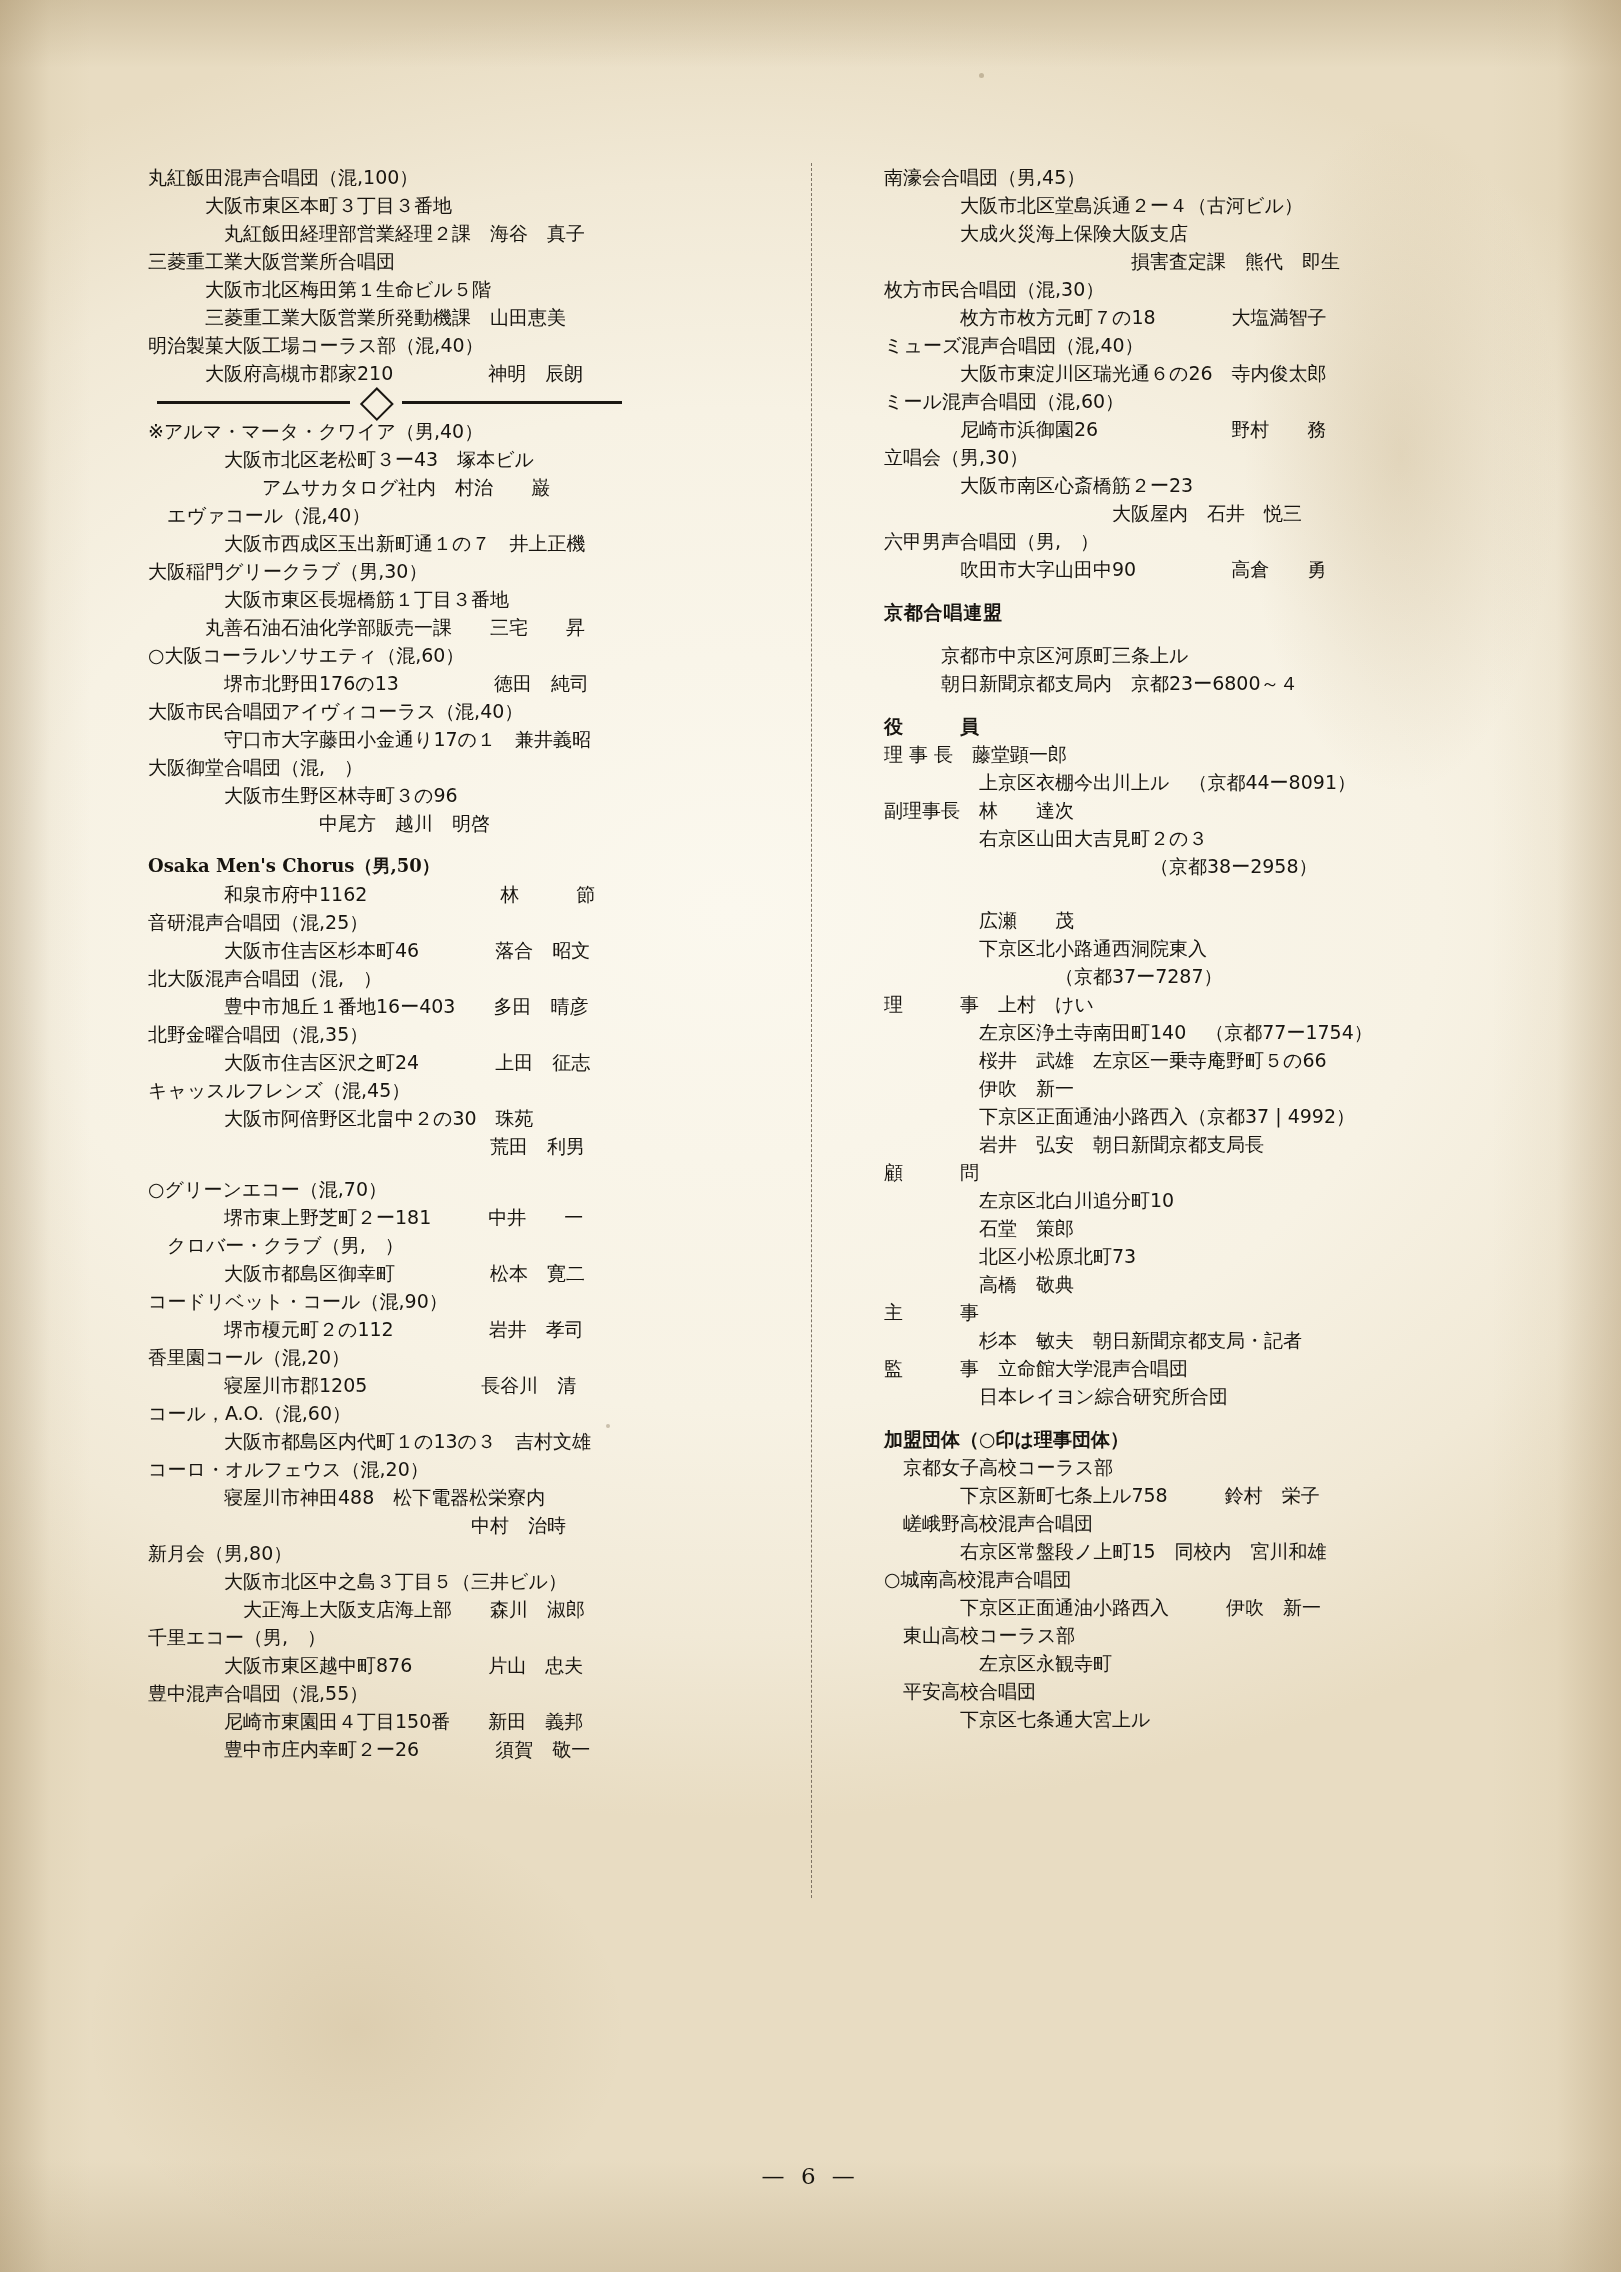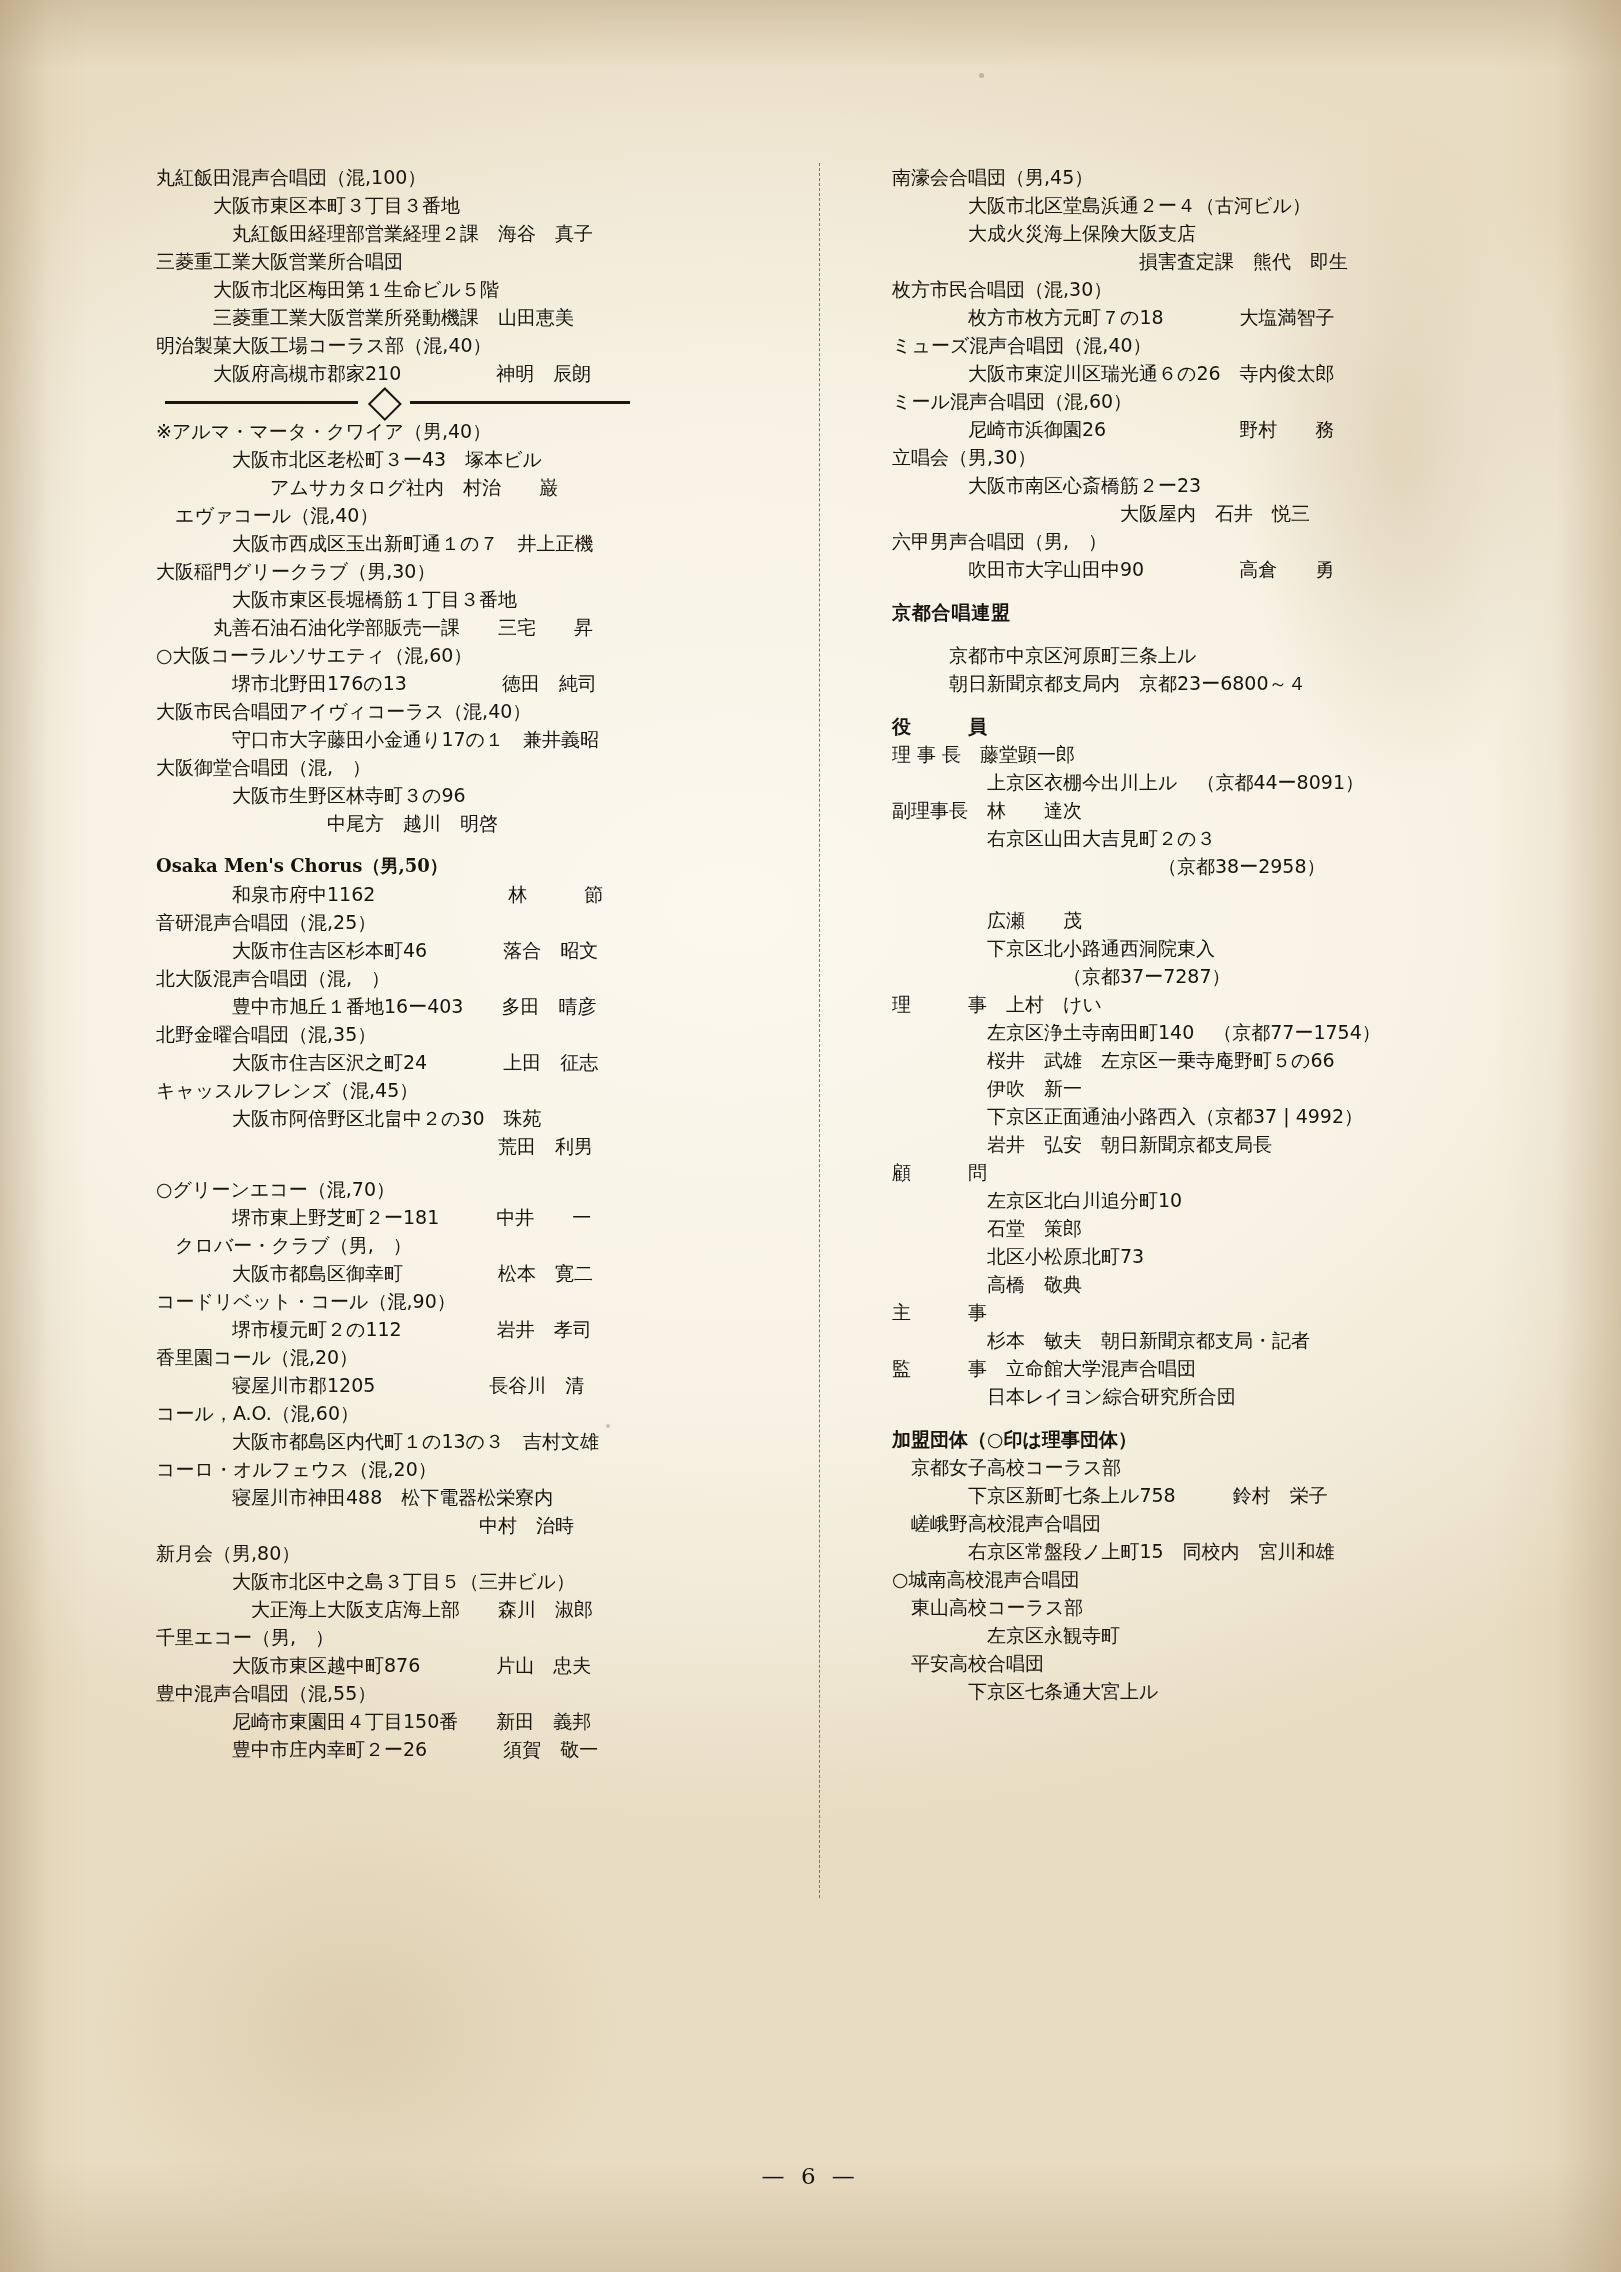--- a/index.html
+++ b/index.html
@@ -40,21 +40,21 @@
     background: linear-gradient(to top, rgba(170,148,108,0.30), rgba(255,255,255,0) 100%);
     pointer-events: none;
   }
   .blotch {
     position: absolute;
     border-radius: 50%;
     pointer-events: none;
   }
   .content {
     position: absolute;
-    left: 156px;
+    left: 148px;
     top: 163px;
     width: 1333px;
     height: 1939px;
   }
   .col {
     position: absolute;
     top: 0;
     width: 629px;
     color: #14120f;
     font-size: 19px;
@@ -272,20 +272,21 @@
 
       <span class="ln gap-s"></span>
 
       <span class="ln bold">加盟団体（○印は理事団体）</span>
 
       <span class="ln">　京都女子高校コーラス部</span>
       <span class="ln">　　　　下京区新町七条上ル758　　　鈴村　栄子</span>
       <span class="ln">　嵯峨野高校混声合唱団</span>
       <span class="ln">　　　　右京区常盤段ノ上町15　同校内　宮川和雄</span>
       <span class="ln">○城南高校混声合唱団</span>
+      <span class="ln">　　　　下京区正面通油小路西入　　　伊吹　新一</span>
       <span class="ln">　東山高校コーラス部</span>
       <span class="ln">　　　　　左京区永観寺町</span>
       <span class="ln">　平安高校合唱団</span>
       <span class="ln">　　　　下京区七条通大宮上ル</span>
     </div>
   </div>
 
   <div class="pagenum">— 6 —</div>
 </div>
 

